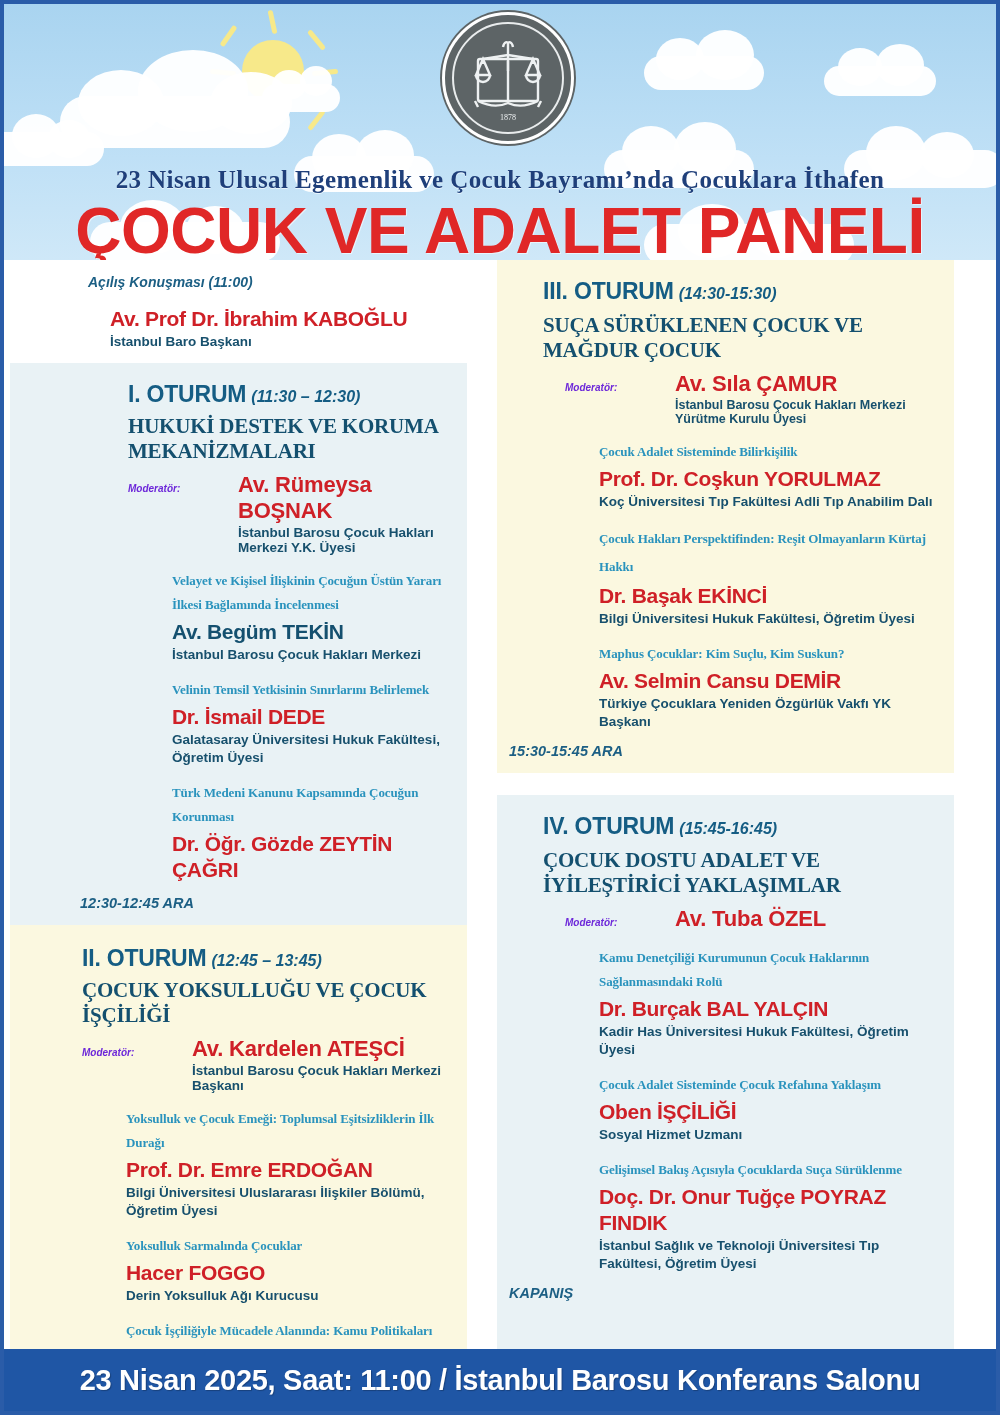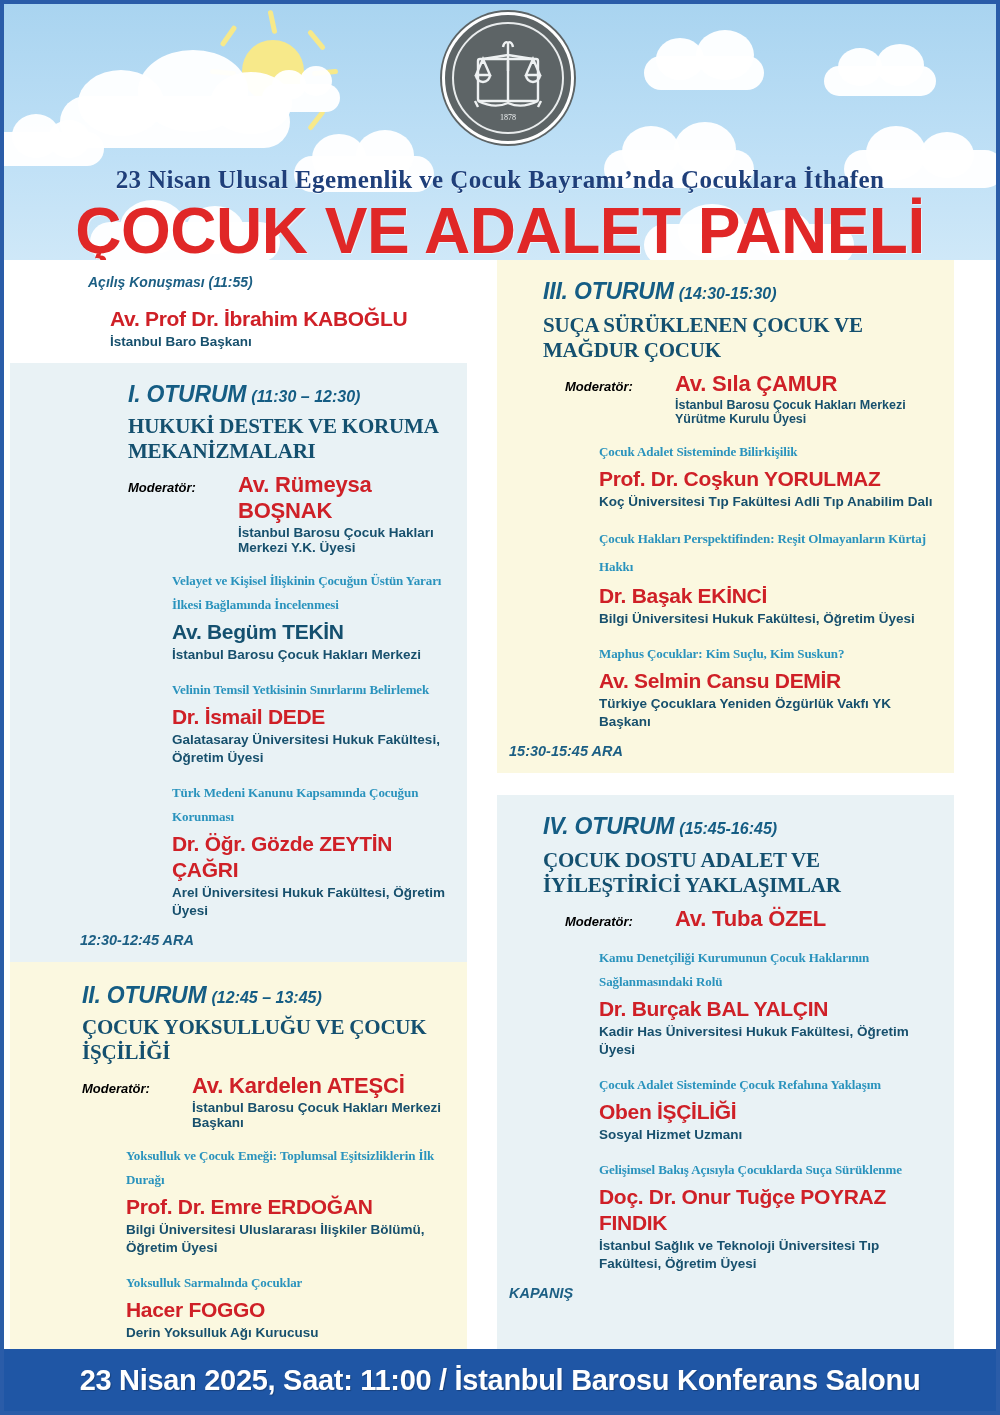--- a/index.html
+++ b/index.html
@@ -105,36 +105,36 @@
     margin:4px 0 4px 0;
   }
   .ara{
     font-style:italic;font-weight:bold;font-size:14.5px;color:#1c5f84;
     margin:12px 0 2px 0;
   }
   .oturum{
     margin:4px 0 6px 0;
   }
   .oturum .n{
-    font-weight:bold;font-size:23px;color:#155d84;letter-spacing:-.2px;font-style:italic;
+    font-weight:bold;font-size:23px;color:#155d84;letter-spacing:-.2px;
   }
   .oturum .t{
     font-style:italic;font-weight:bold;font-size:16px;color:#155d84;
     margin-left:5px;
   }
   .sess-title{
     font-family:"Liberation Serif", serif;
     font-weight:bold;font-size:21px;line-height:25px;
     color:#14506f;margin:2px 0 8px 0;letter-spacing:-.2px;
   }
   .modrow{
     display:flex;align-items:baseline;margin:6px 0 0 0;
   }
   .modlabel{
-    font-style:italic;font-weight:bold;font-size:13px;color:#000000;
+    font-style:italic;font-weight:bold;font-size:10px;color:#6d28d9;
     min-width:110px;
   }
   .modname{
     font-weight:bold;font-size:22px;color:#cf2027;letter-spacing:-.2px;
   }
   .modaff{
     font-weight:bold;font-size:13.5px;color:#17506d;margin:1px 0 0 0;
   }
   .talk{ margin:14px 0 0 0; }
   .talk .tt{
@@ -269,21 +269,21 @@
     <div class="head-sub">23 Nisan Ulusal Egemenlik ve Çocuk Bayramı’nda Çocuklara İthafen</div>
     <div class="head-title">ÇOCUK VE ADALET PANELİ</div>
   </div>
 
   <div class="body">
 
     <div class="col col-left">
 
       <div class="panel white">
         <div class="pad">
-          <div class="label-it">Açılış Konuşması (11:55)</div>
+          <div class="label-it">Açılış Konuşması (11:00)</div>
           <div class="talk" style="margin-top:16px;">
             <div class="sp red indent-3" style="font-weight:bold;font-size:21px;color:#cf2027;">Av. Prof Dr. İbrahim KABOĞLU</div>
             <div class="af indent-3">İstanbul Baro Başkanı</div>
           </div>
         </div>
       </div>
 
       <div class="panel blue" style="padding-top:14px;">
         <div class="pad" style="padding-left:72px;margin-left:46px;">
           <div class="oturum">
@@ -302,21 +302,20 @@
             <div class="af">İstanbul Barosu Çocuk Hakları Merkezi</div>
           </div>
           <div class="talk indent-1">
             <div class="tt">Velinin Temsil Yetkisinin Sınırlarını Belirlemek</div>
             <div class="sp red">Dr. İsmail DEDE</div>
             <div class="af">Galatasaray Üniversitesi Hukuk Fakültesi, Öğretim Üyesi</div>
           </div>
           <div class="talk indent-1">
             <div class="tt">Türk Medeni Kanunu Kapsamında Çocuğun Korunması</div>
             <div class="sp red">Dr. Öğr. Gözde ZEYTİN ÇAĞRI</div>
-            <div class="af">Arel Üniversitesi Hukuk Fakültesi, Öğretim Üyesi</div>
           </div>
 
           <div class="ara" style="margin-left:-48px;">12:30-12:45 ARA</div>
         </div>
       </div>
 
       <div class="panel cream" style="padding-top:16px;">
         <div class="pad" style="padding-left:72px;">
           <div class="oturum">
             <span class="n">II. OTURUM</span><span class="t">(12:45 – 13:45)</span>

